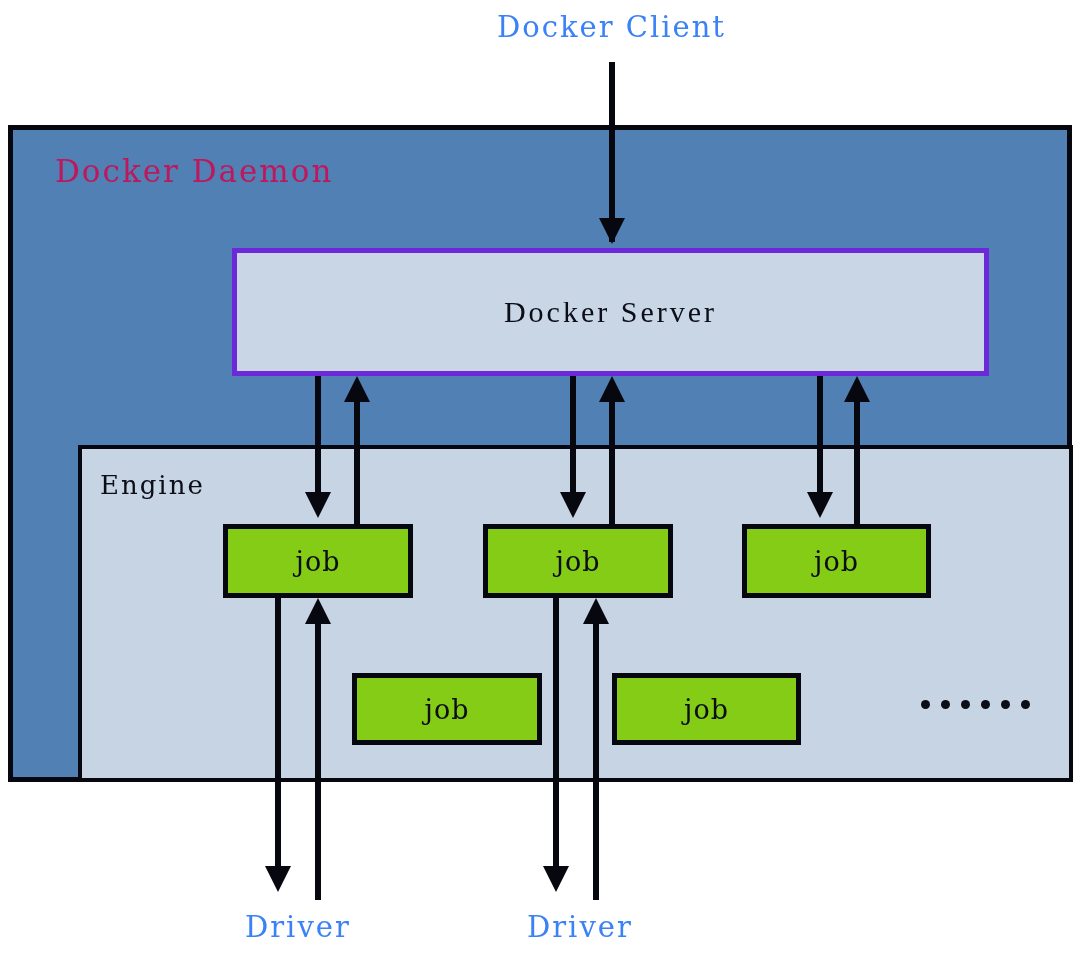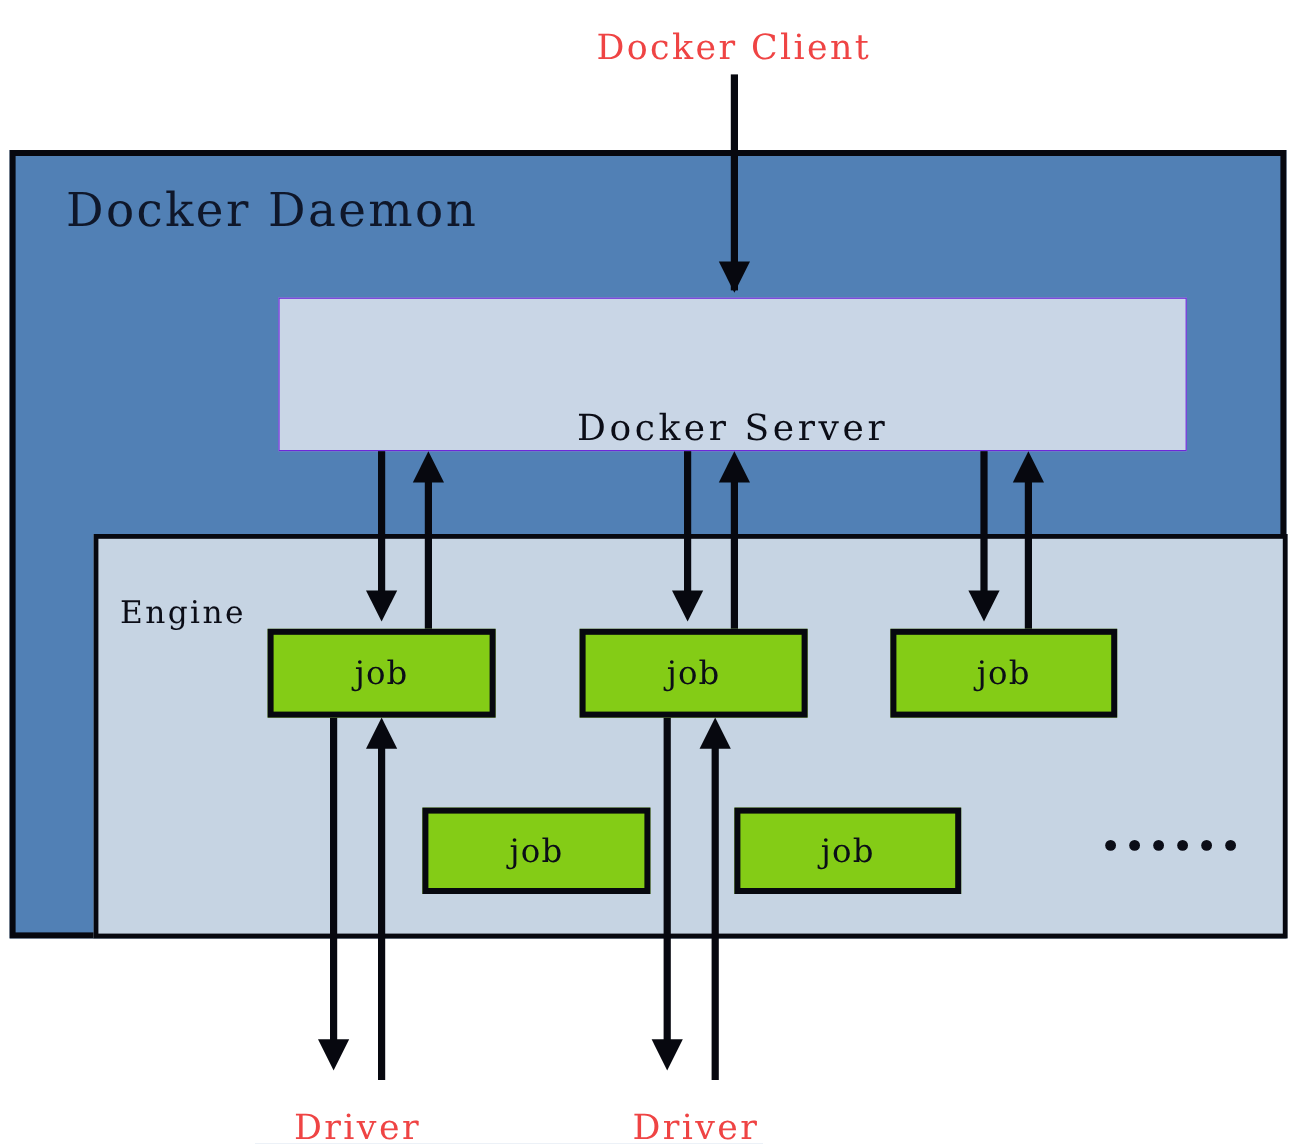--- a/index.html
+++ b/index.html
@@ -25,63 +25,64 @@
     height: 657px;
     background: #5180b5;
     border: 5px solid #07080f;
     box-sizing: border-box;
     z-index: 2;
   }
   .daemon-title {
     position: absolute;
     left: 55px;
     top: 153px;
-    font-size: 39px;
+    font-size: 31px;
     letter-spacing: 2px;
-    color: #0f172a;
+    color: #be185d;
     white-space: nowrap;
     z-index: 6;
   }
 
   .engine-box {
     position: absolute;
     left: 78px;
     top: 445px;
     width: 995px;
     height: 337px;
     background: #c6d4e3;
     border: 4px solid #07080f;
     box-sizing: border-box;
     z-index: 3;
   }
   .engine-title {
     position: absolute;
     left: 100px;
-    top: 496px;
+    top: 470px;
     font-size: 26px;
     letter-spacing: 2px;
     color: #0b0d17;
     white-space: nowrap;
     z-index: 7;
   }
 
   
   .server-box {
     position: absolute;
     left: 232px;
     top: 248px;
     width: 757px;
     height: 128px;
     background: #c9d6e6;
-    border: 1px solid #6d28d9;
+    border: 5px solid #6d28d9;
     box-sizing: border-box;
     z-index: 5;
     display: flex;
-    align-items: flex-end;
+    align-items: center;
     justify-content: center;
+    font-family: Liberation Serif, serif;
   }
   .server-label {
     font-size: 30px;
     letter-spacing: 3px;
     color: #0b0d17;
   }
 
   
   .job-box {
     position: absolute;
@@ -97,24 +98,23 @@
     font-size: 27px;
     color: #0b0d17;
     letter-spacing: 1px;
   }
 
   
   .free-label {
     position: absolute;
     font-size: 29px;
     letter-spacing: 2px;
-    color: #ef4444;
+    color: #3b82f6;
     white-space: nowrap;
     z-index: 9;
-    margin-top: 12px;
   }
 
   
   .vline {
     position: absolute;
     width: 6px;
     background: #07080f;
     z-index: 7;
   }
   .arrow-down {

